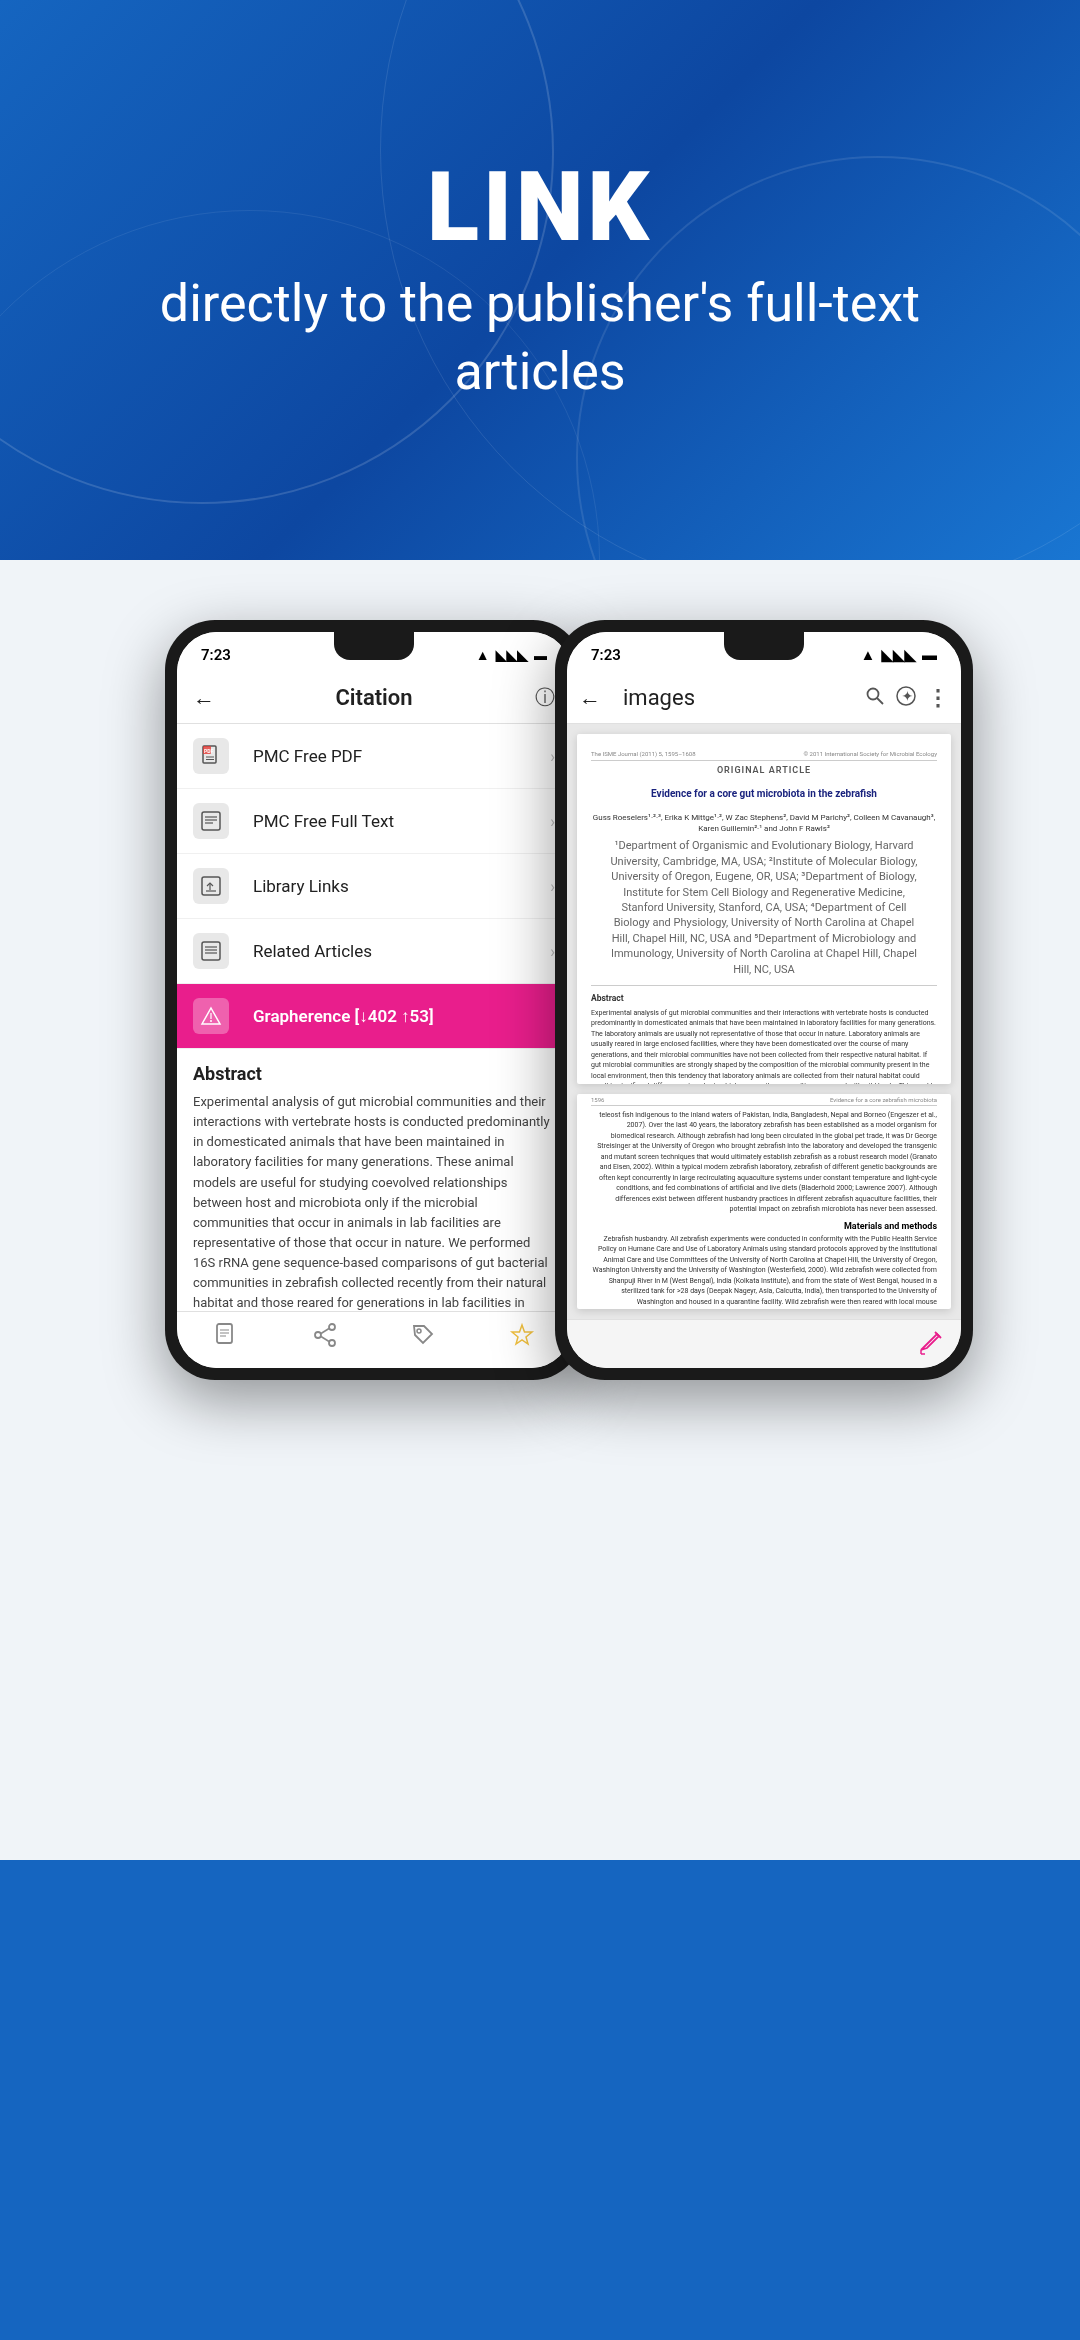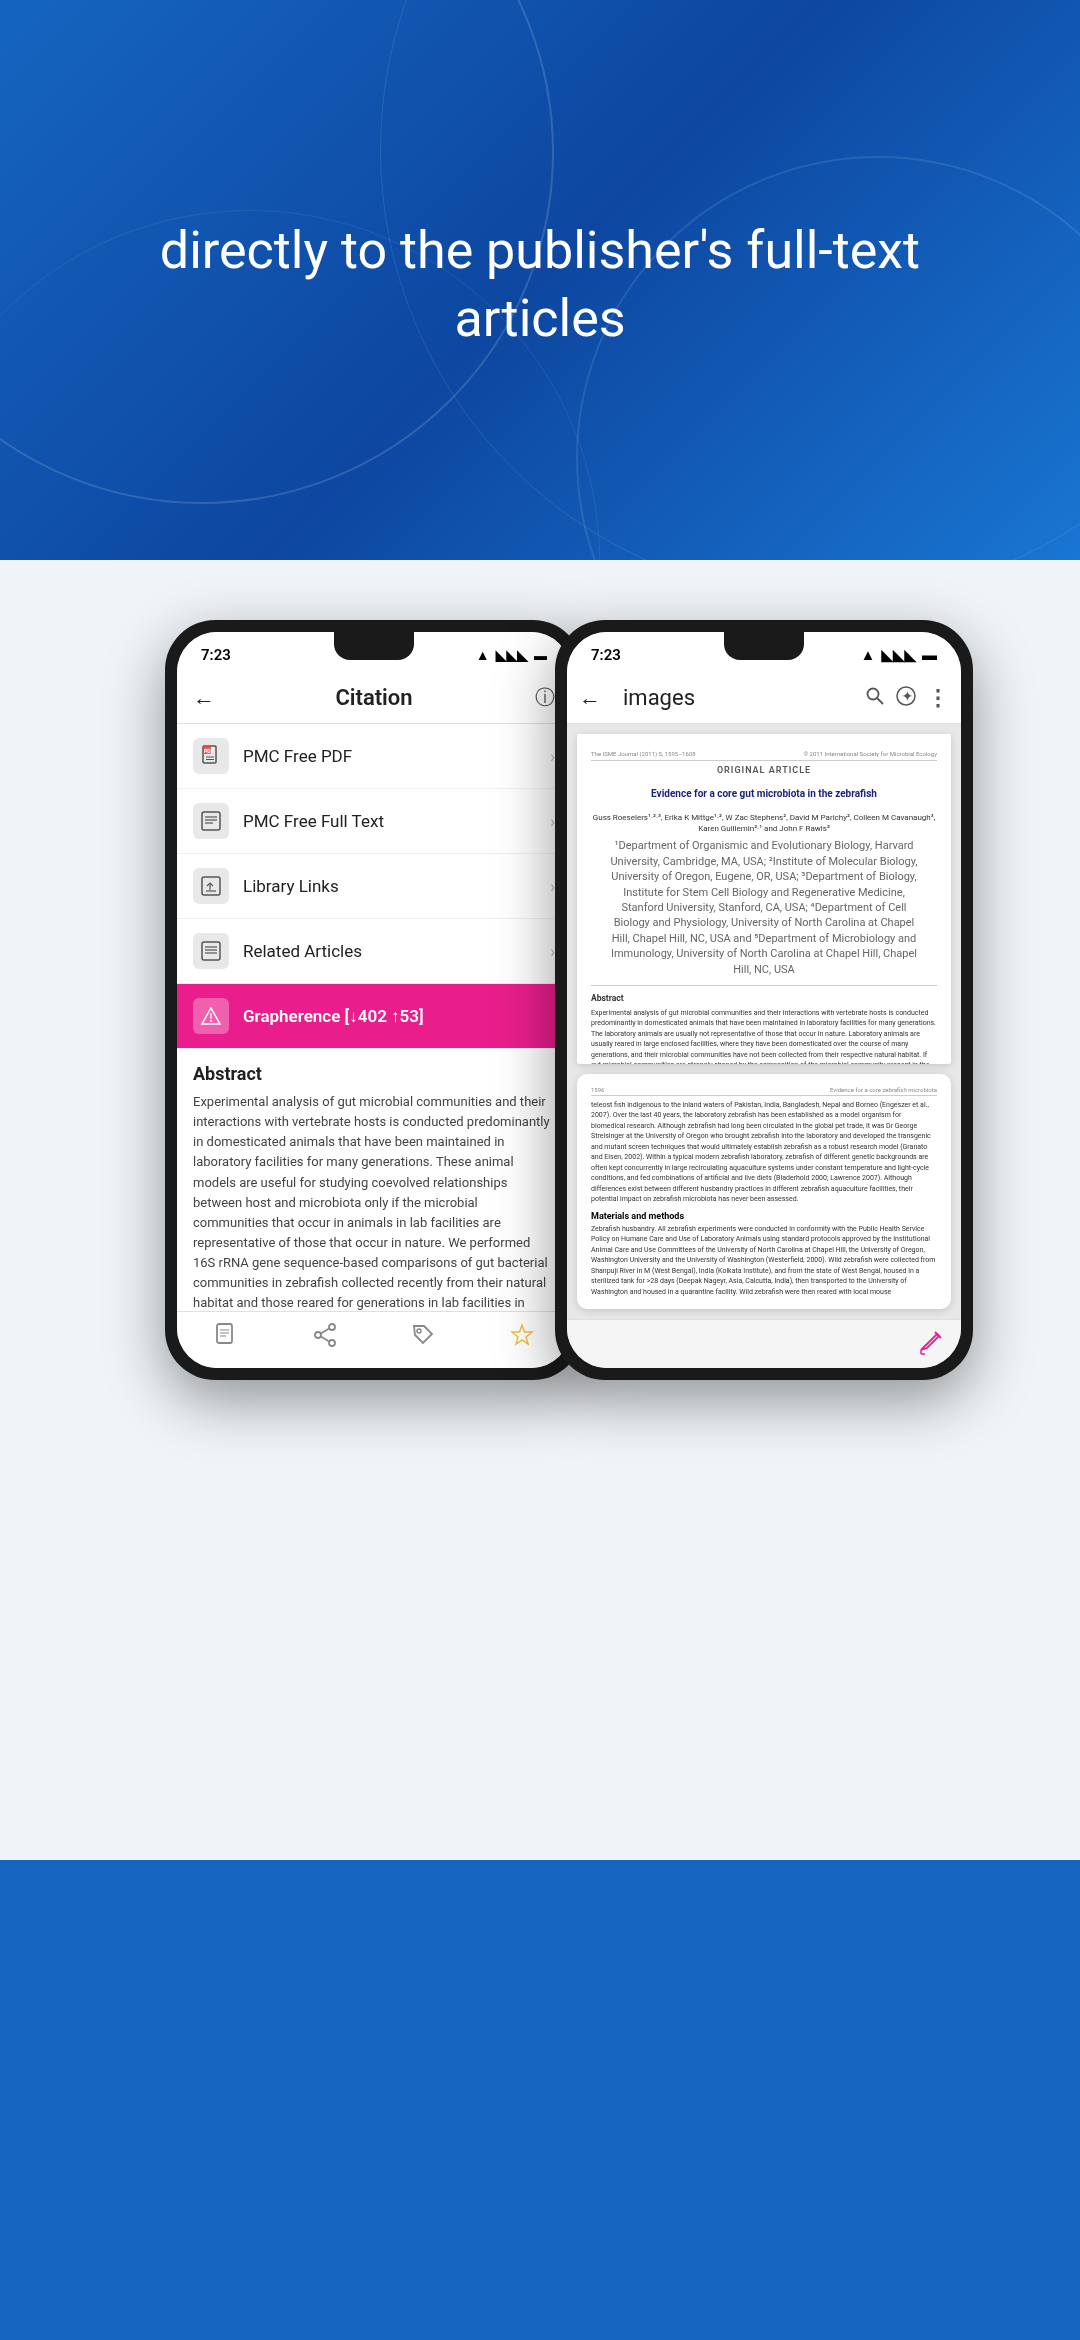--- a/index.html
+++ b/index.html
@@ -172,21 +172,21 @@
     }
 
     
     .menu-item {
       display: flex;
       align-items: center;
       padding: 14px 16px;
       border-bottom: 1px solid #f0f0f0;
       cursor: pointer;
       background: #fff;
-      gap: 14px;
+      gap: 24px;
     }
     .menu-item-icon {
       width: 36px;
       height: 36px;
       background: #e8e8e8;
       border-radius: 6px;
       display: flex;
       align-items: center;
       justify-content: center;
       font-size: 18px;
@@ -320,24 +320,25 @@
       font-size: 7.5px;
       color: #333;
       line-height: 1.5;
       margin-top: 8px;
       border-top: 1px solid #ccc;
       padding-top: 6px;
     }
     .doc-page-2 {
       background: #fff;
       margin: 0 10px 10px 10px;
-      border-radius: 10px;
-      padding: 12px 14px;
+      border-radius: 2px;
+      padding: 2px 14px;
       box-shadow: 0 2px 8px rgba(0,0,0,0.15);
       overflow: hidden;
+      text-align: right;
     }
     .doc-page-2-text {
       font-size: 7px;
       color: #333;
       line-height: 1.5;
     }
     .doc-page-2-section-title {
       font-size: 9px;
       font-weight: 700;
       color: #000;
@@ -368,20 +369,21 @@
       height: 400px;
       width: 100%;
     }
   </style>
 </head>
 <body>
 
 <div class="hero">
   <div class="hero-line-1"></div>
   <div class="hero-line-2"></div>
+  <div class="hero-link">LINK</div>
   <div class="hero-subtitle">directly to the publisher's full-text articles</div>
 </div>
 
 <div class="phones-section">
 
   <div class="phone-wrapper">
     <div class="phone-frame">
       <div class="phone-notch"></div>
       <div class="phone-screen">
 

